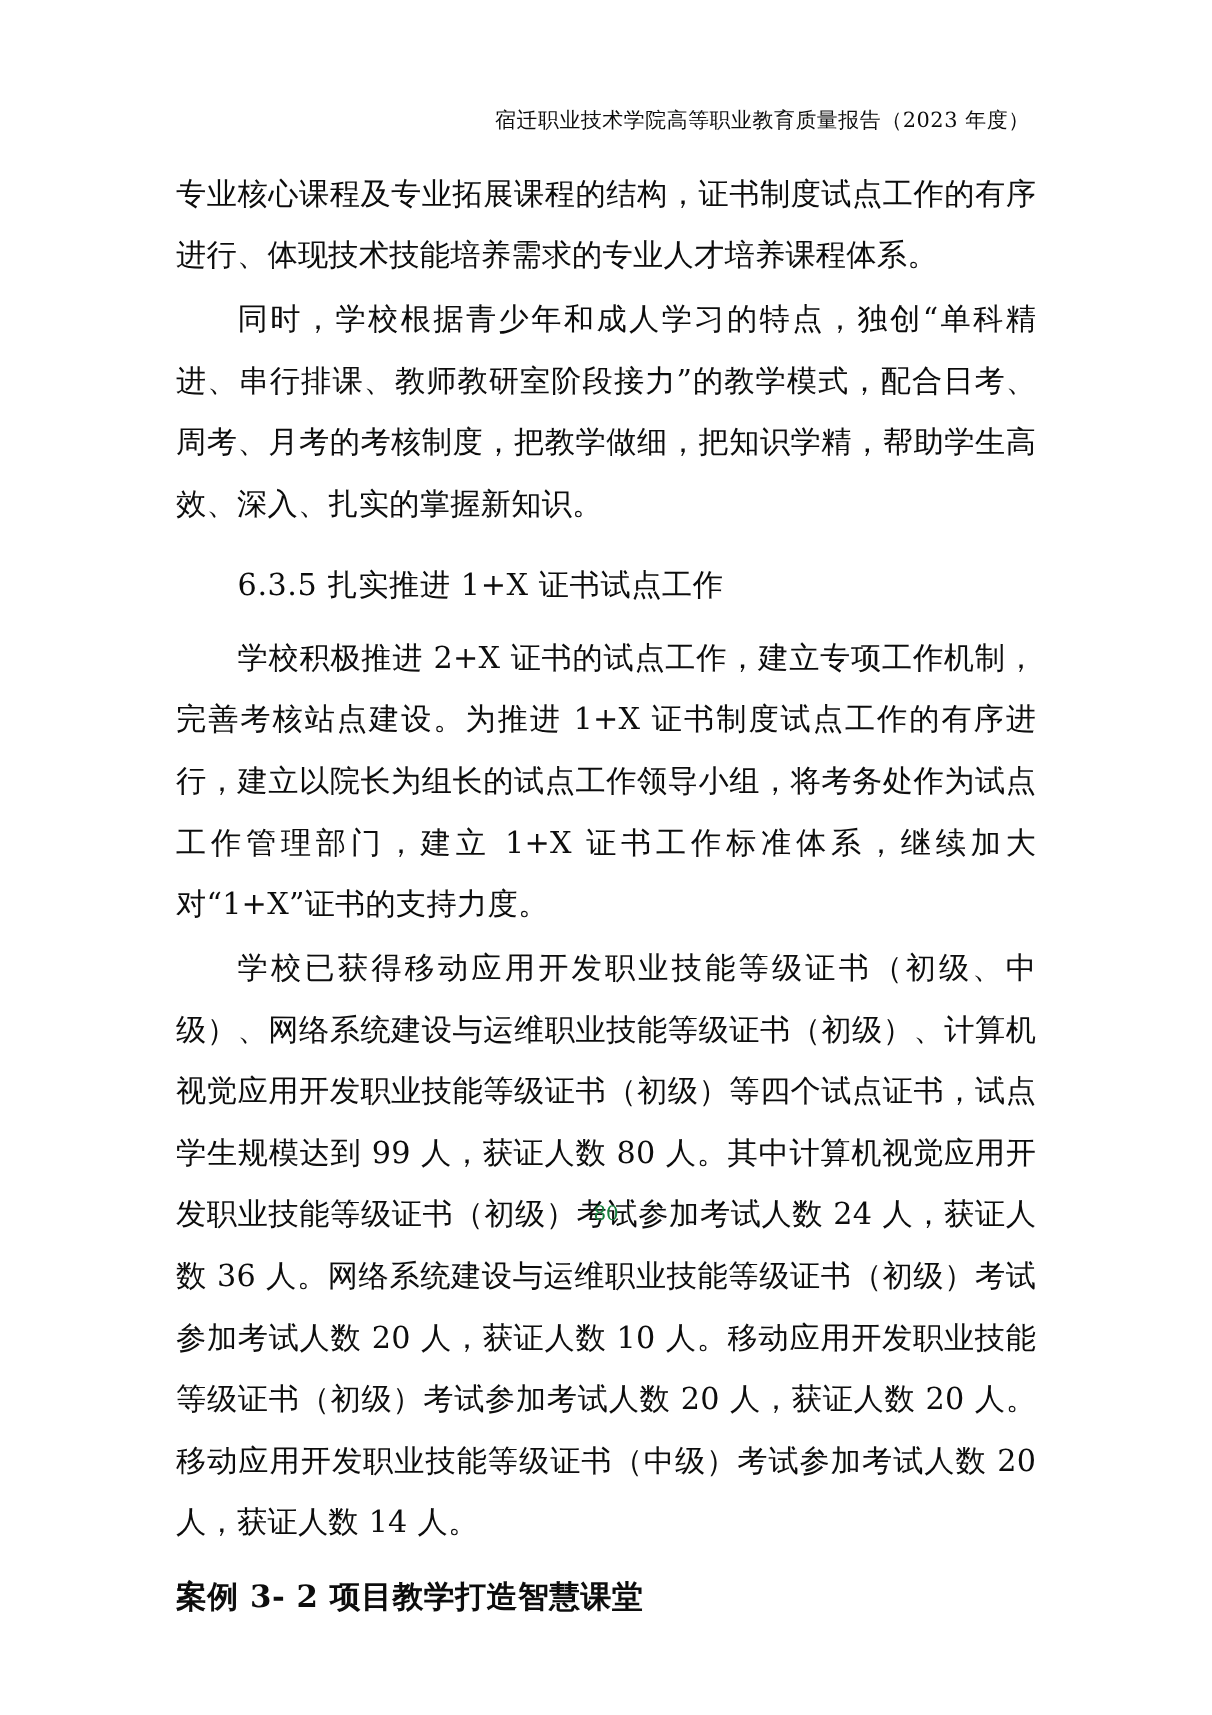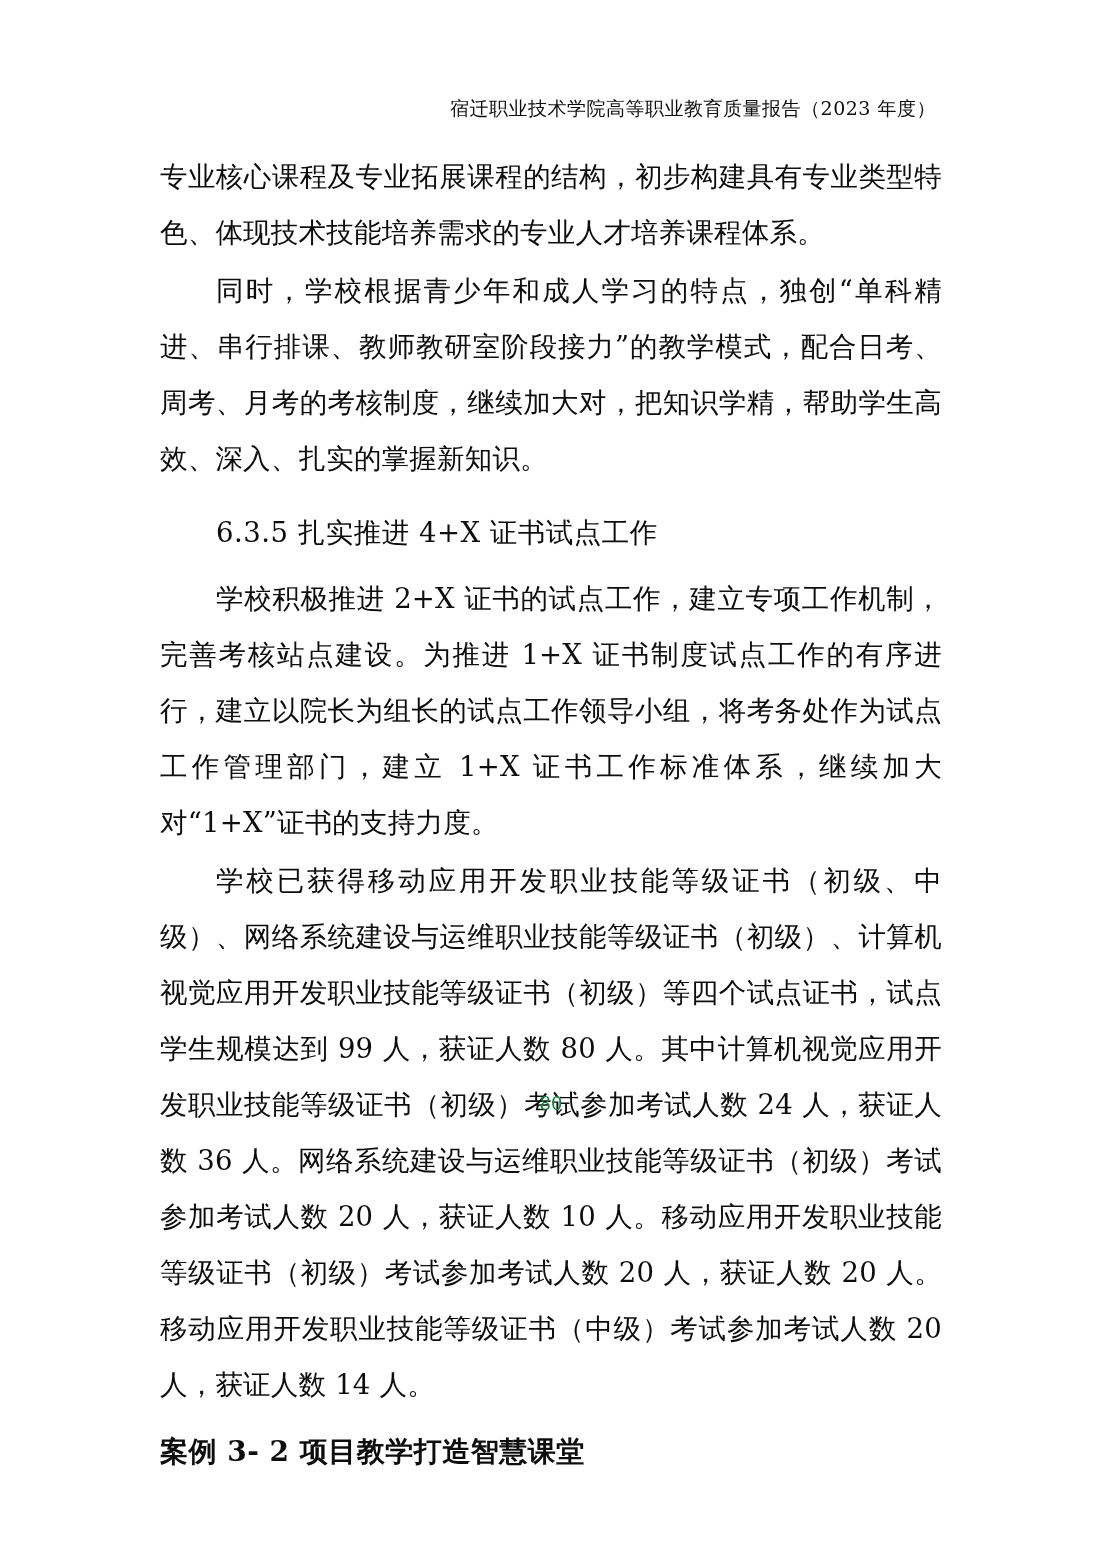--- a/index.html
+++ b/index.html
@@ -68,25 +68,25 @@
     color: #15803d;
   }
 </style>
 </head>
 <body>
 
 <div class="page">
 
   <div class="header">宿迁职业技术学院高等职业教育质量报告（2023 年度）</div>
 
-  <p class="body-text">专业核心课程及专业拓展课程的结构，初步构建具有专业类型特色、体现技术技能培养需求的专业人才培养课程体系。</p>
+  <p class="body-text">专业核心课程及专业拓展课程的结构，证书制度试点工作的有序进行、体现技术技能培养需求的专业人才培养课程体系。</p>
 
-  <p class="body-text indent">同时，学校根据青少年和成人学习的特点，独创“单科精进、串行排课、教师教研室阶段接力”的教学模式，配合日考、周考、月考的考核制度，继续加大对，把知识学精，帮助学生高效、深入、扎实的掌握新知识。</p>
+  <p class="body-text indent">同时，学校根据青少年和成人学习的特点，独创“单科精进、串行排课、教师教研室阶段接力”的教学模式，配合日考、周考、月考的考核制度，把教学做细，把知识学精，帮助学生高效、深入、扎实的掌握新知识。</p>
 
-  <h3 class="section-heading">6.3.5 扎实推进 4+X 证书试点工作</h3>
+  <h3 class="section-heading">6.3.5 扎实推进 1+X 证书试点工作</h3>
 
   <p class="body-text indent">学校积极推进 2+X 证书的试点工作，建立专项工作机制，完善考核站点建设。为推进 1+X 证书制度试点工作的有序进行，建立以院长为组长的试点工作领导小组，将考务处作为试点工作管理部门，建立 1+X 证书工作标准体系，继续加大对“1+X”证书的支持力度。</p>
 
   <p class="body-text indent">学校已获得移动应用开发职业技能等级证书（初级、中级）、网络系统建设与运维职业技能等级证书（初级）、计算机视觉应用开发职业技能等级证书（初级）等四个试点证书，试点学生规模达到 99 人，获证人数 80 人。其中计算机视觉应用开发职业技能等级证书（初级）考试参加考试人数 24 人，获证人数 36 人。网络系统建设与运维职业技能等级证书（初级）考试参加考试人数 20 人，获证人数 10 人。移动应用开发职业技能等级证书（初级）考试参加考试人数 20 人，获证人数 20 人。移动应用开发职业技能等级证书（中级）考试参加考试人数 20 人，获证人数 14 人。</p>
 
   <h3 class="case-heading">案例 3- 2 项目教学打造智慧课堂</h3>
 
   <div class="page-number">80</div>
 
 </div>

